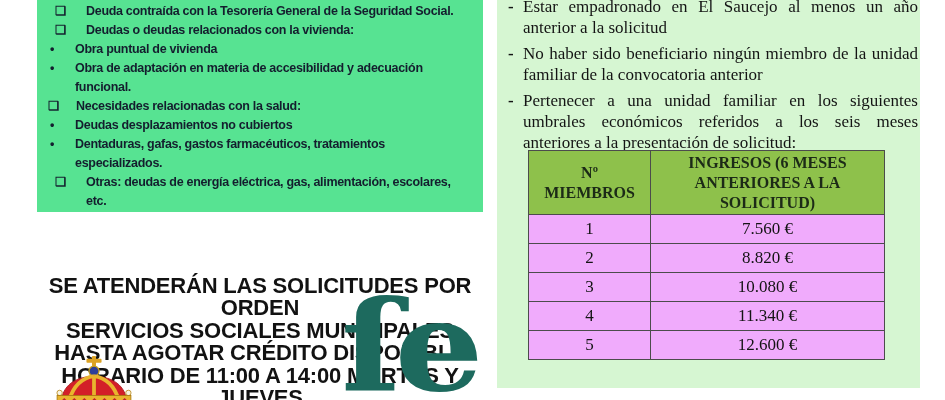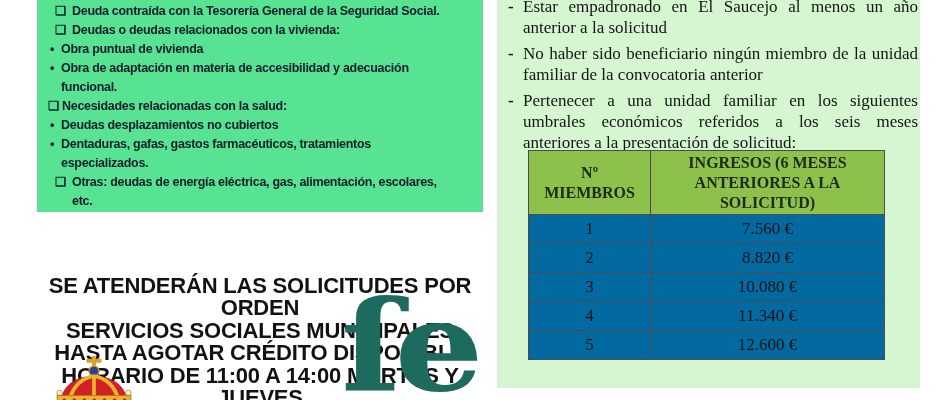--- a/index.html
+++ b/index.html
@@ -42,20 +42,21 @@
   .gb-item.bullet .gb-marker {
     width: 11px;
     margin-left: 5px;
   }
   .gb-item.tight .gb-marker {
     width: 14px;
     margin-left: 3px;
   }
   .gb-text {
     white-space: pre-line;
+    margin-left: 14px;
   }
 
   
   .right-panel {
     position: absolute;
     left: 497px; top: 0;
     width: 423px; height: 388px;
     background: var(--panel_bg, #d6f6d2);
     box-sizing: border-box;
   }
@@ -79,21 +80,21 @@
     width: 395px;
     text-align: justify;
   }
 
   
   .income-table {
     position: absolute;
     left: 31px; top: 150px;
     width: 357px;
     border-collapse: collapse;
-    background: #0369a1;
+    background: #f0abfc;
     table-layout: fixed;
   }
   .income-table th, .income-table td {
     border: 1px solid #4c4c4c;
     font-family: "Liberation Serif", serif;
     text-align: center;
     vertical-align: middle;
     padding: 0 6px;
     box-sizing: border-box;
   }

